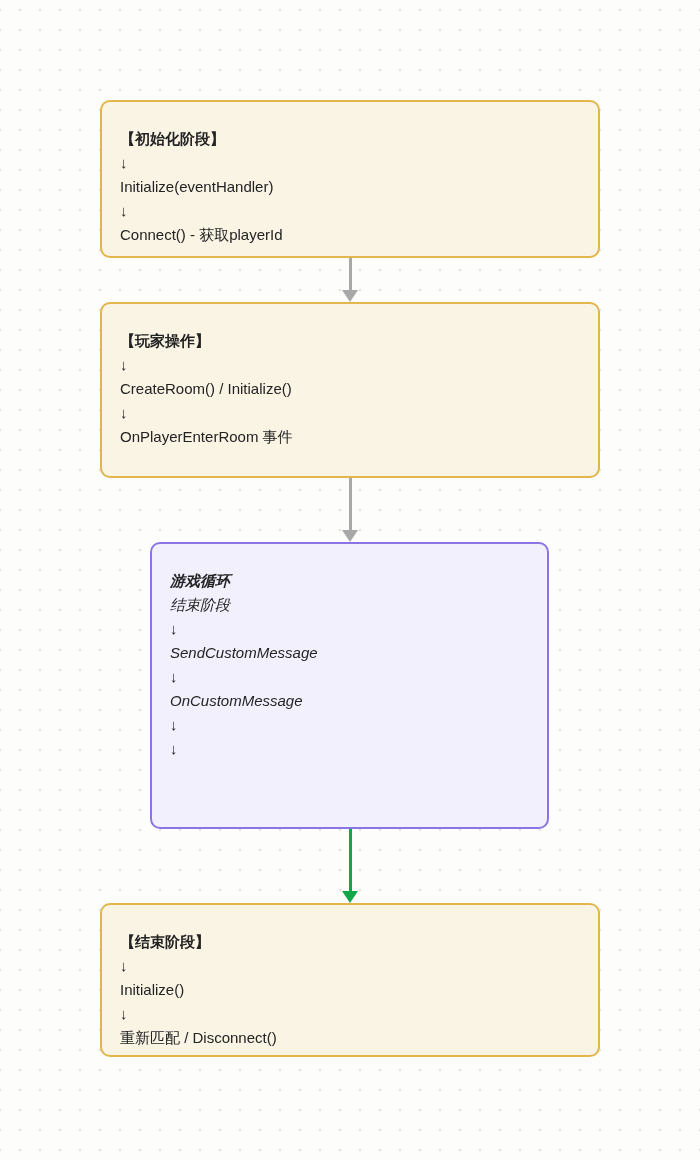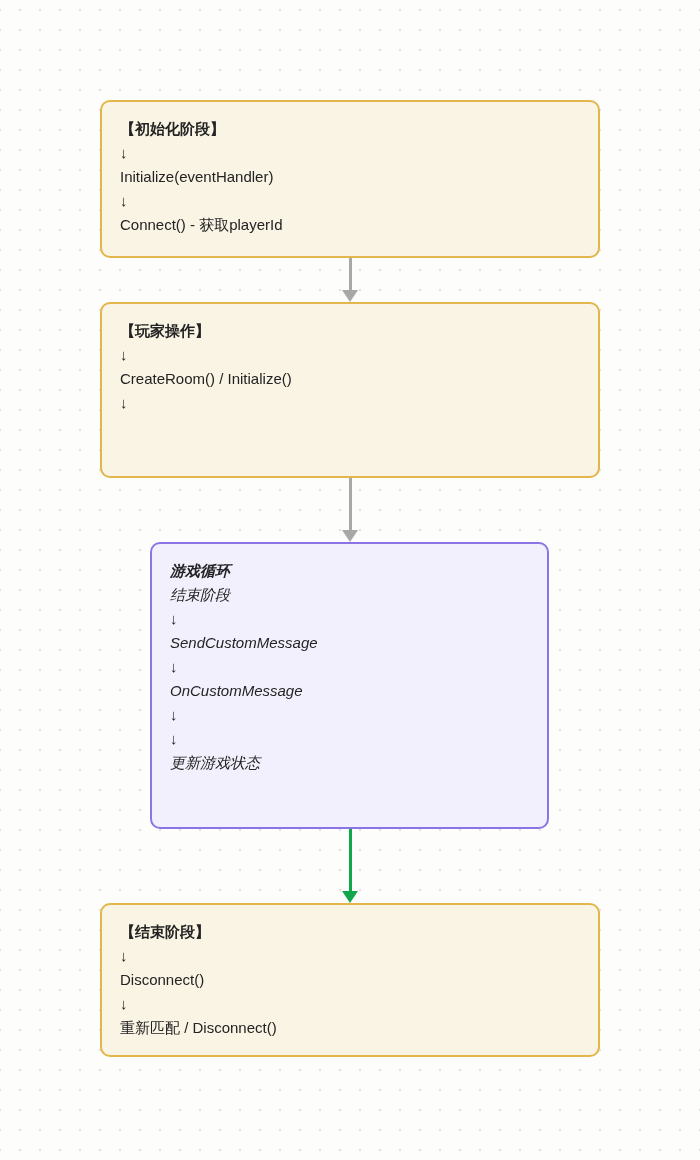--- a/index.html
+++ b/index.html
@@ -25,21 +25,21 @@
     background-color:var(--canvas-bg);
     background-image:radial-gradient(circle, var(--dot) 1.3px, transparent 1.6px);
     background-size:20px 20px;
     background-position:10px 0px;
     overflow:hidden;
   }
   .node{
     position:absolute;
     border-radius:10px;
     border:2px solid;
-    padding:15px 18px;
+    padding:25px 18px;
     font-size:15px;
     line-height:24px;
   }
   .node.phase{
     background:var(--phase-bg);
     border-color:var(--phase-border);
   }
   .node.loop{
     background:var(--loop-bg);
     border-color:var(--loop-border);
@@ -92,45 +92,45 @@
   <div class="arrow gray" id="arrow-1">
     <div class="shaft"></div>
     <div class="head"></div>
   </div>
 
   <div class="node phase" id="node-match">
     <span class="ln t">【玩家操作】</span>
     <span class="ln">↓</span>
     <span class="ln">CreateRoom() / Initialize()</span>
     <span class="ln">↓</span>
+    <span class="ln">OnPlayerEnterRoom 事件</span>
   </div>
 
   <div class="arrow gray" id="arrow-2">
     <div class="shaft"></div>
     <div class="head"></div>
   </div>
 
   <div class="node loop" id="node-loop">
     <span class="ln t">游戏循环</span>
     <span class="ln">结束阶段</span>
     <span class="ln">↓</span>
     <span class="ln">SendCustomMessage</span>
     <span class="ln">↓</span>
     <span class="ln">OnCustomMessage</span>
     <span class="ln">↓</span>
     <span class="ln">↓</span>
-    <span class="ln">更新游戏状态</span>
   </div>
 
   <div class="arrow green" id="arrow-3">
     <div class="shaft"></div>
     <div class="head"></div>
   </div>
 
   <div class="node phase" id="node-end">
     <span class="ln t">【结束阶段】</span>
     <span class="ln">↓</span>
-    <span class="ln">Disconnect()</span>
+    <span class="ln">Initialize()</span>
     <span class="ln">↓</span>
     <span class="ln">重新匹配 / Disconnect()</span>
   </div>
 
 </div>
 
 </body></html>

